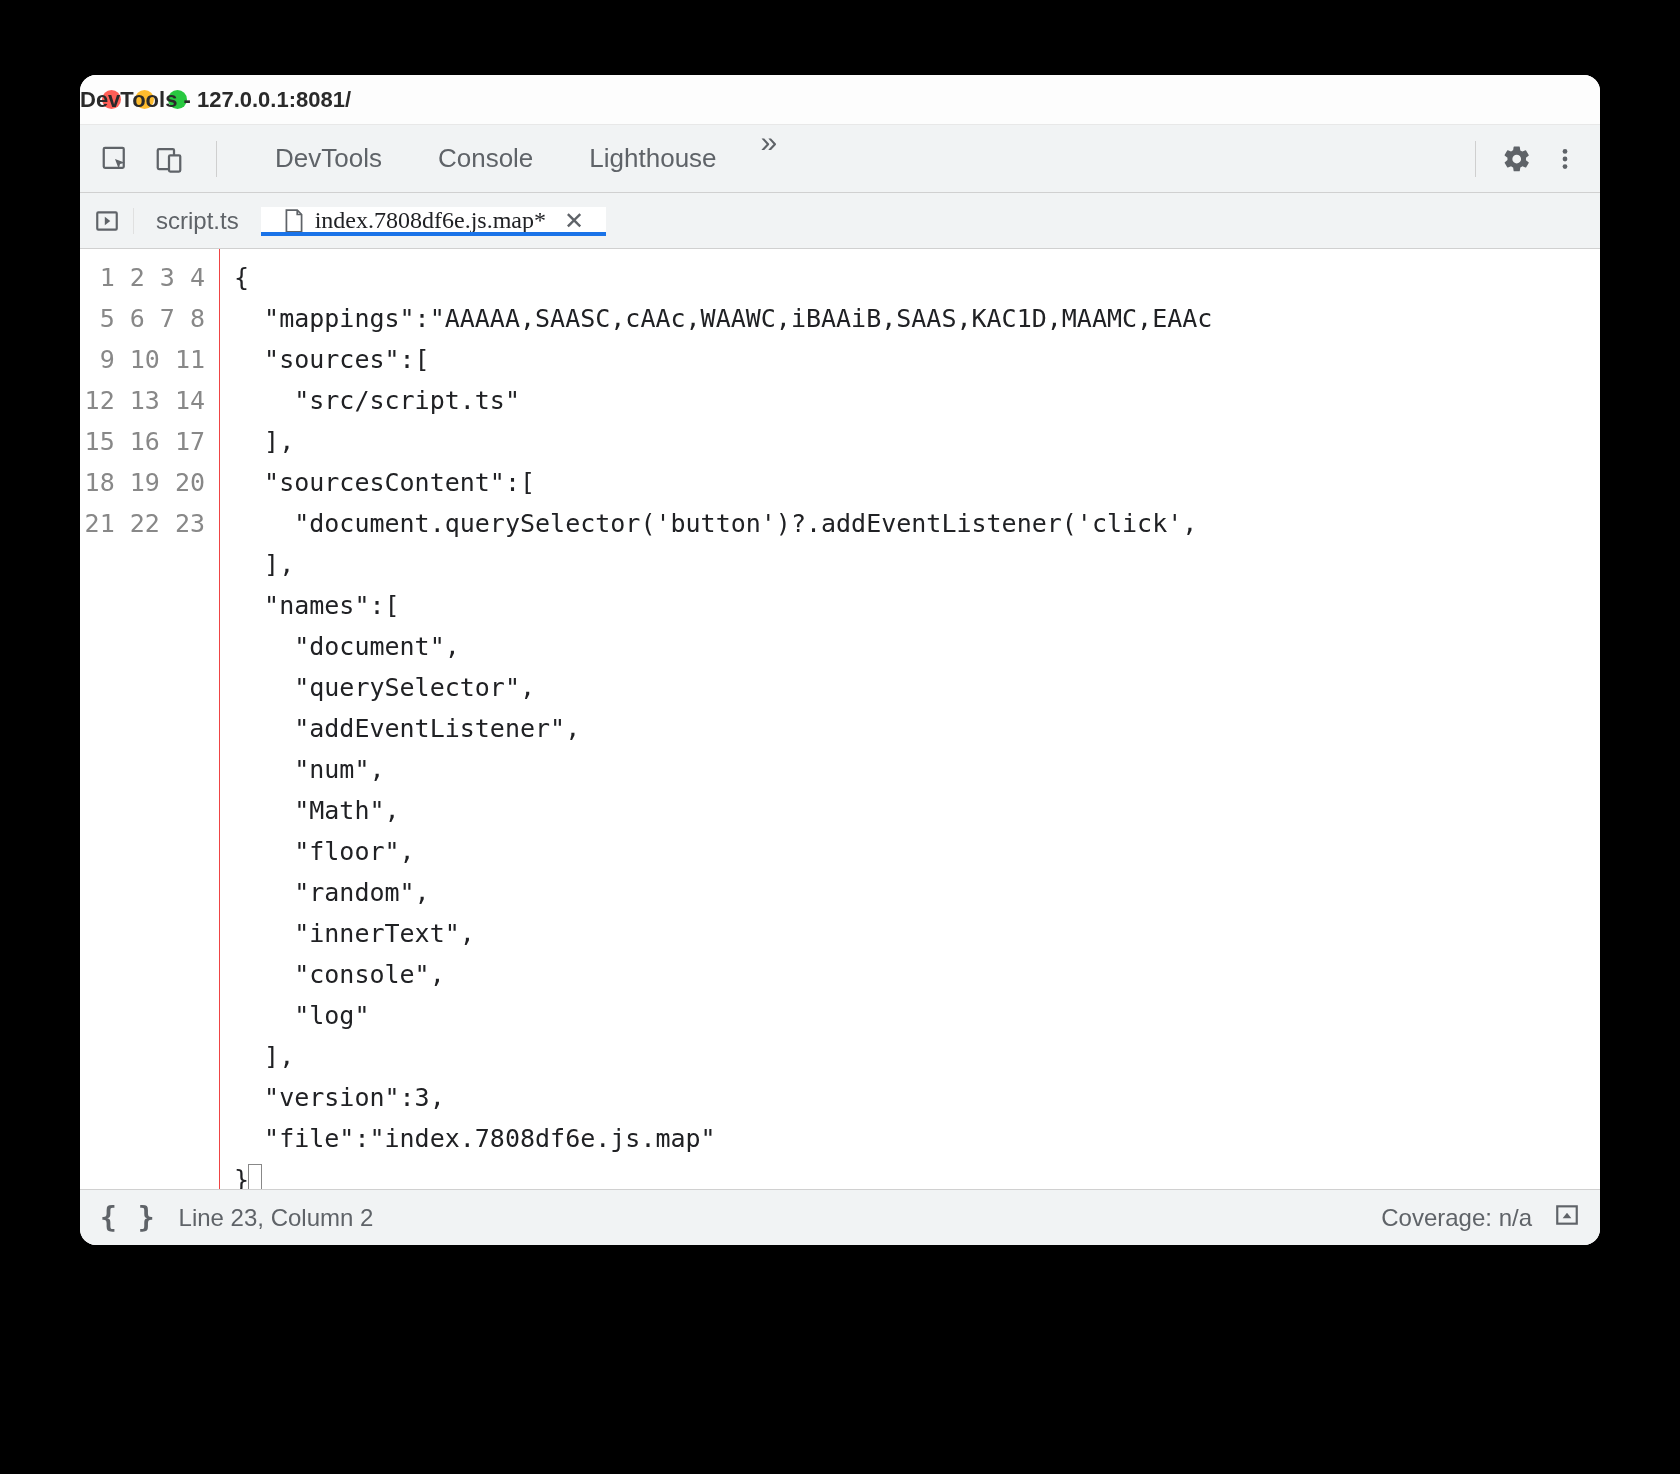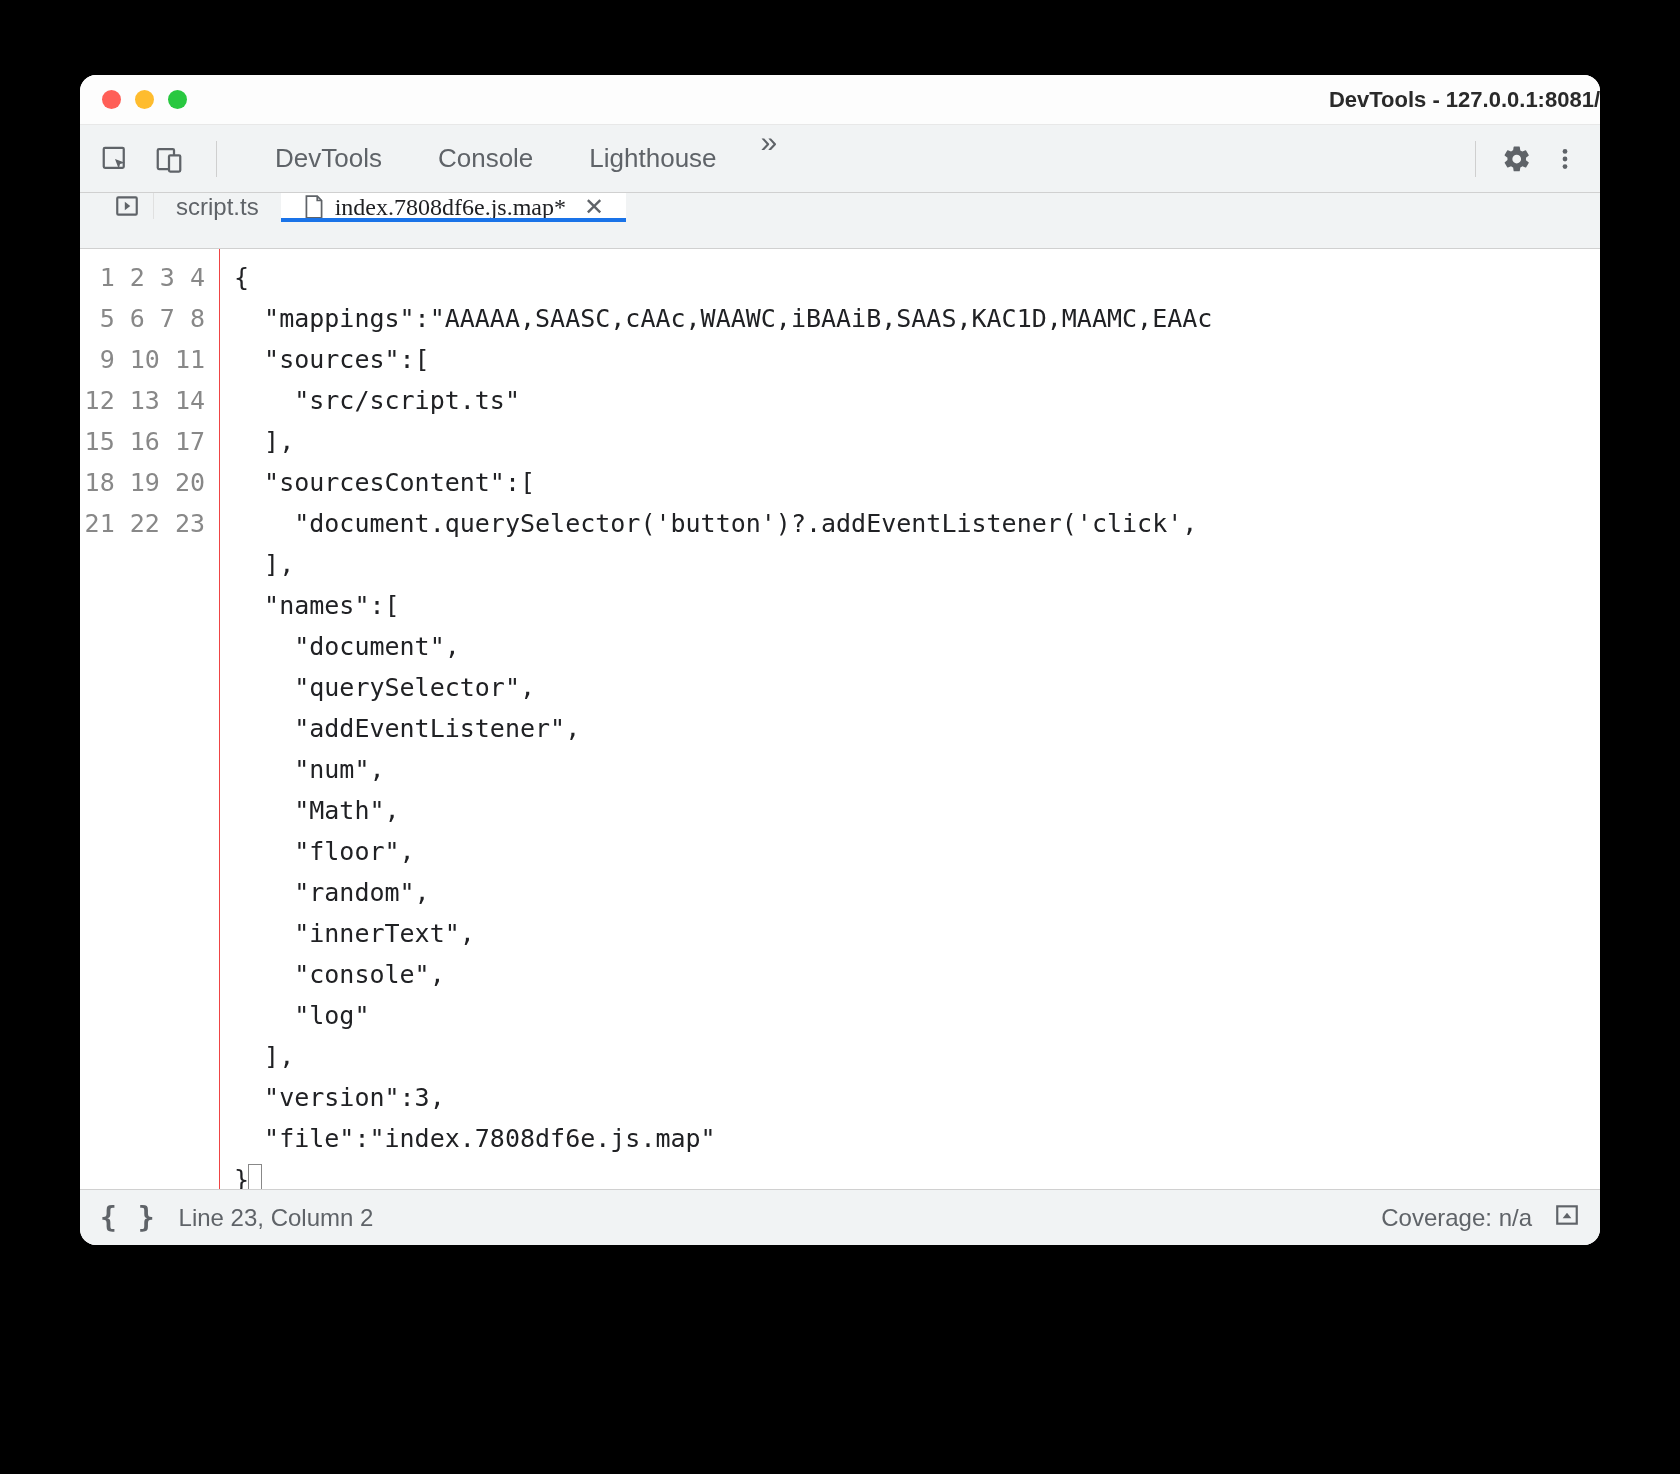--- a/index.html
+++ b/index.html
@@ -35,21 +35,21 @@
   }
   .traffic-light {
     width: 19px; height: 19px; border-radius: 50%;
   }
   .tl-red { background: #ff5f57; }
   .tl-yellow { background: #febc2e; }
   .tl-green { background: #28c840; }
   .title {
     position: absolute;
     left: 0; right: 0;
-    text-align: right;
+    text-align: left;
     font-size: 22px;
     font-weight: 600;
     color: #2a2a2a;
     pointer-events: none;
   }
   .toolbar {
     height: 68px;
     background: #f1f3f4;
     border-bottom: 1px solid #d0d0d0;
     display: flex;
@@ -108,22 +108,21 @@
     margin-left: auto;
     display: flex;
     align-items: center;
     gap: 14px;
   }
   .file-tabs {
     height: 56px;
     background: #f1f3f4;
     border-bottom: 1px solid #d0d0d0;
     display: flex;
-    align-items: flex-start;
-    padding-left: 20px;
+    align-items: center;
   }
   .file-tabs-left {
     width: 54px;
     display: flex; align-items: center; justify-content: center;
     border-right: 1px solid #e0e0e0;
   }
   .file-tab {
     display: flex;
     align-items: center;
     padding: 0 22px;

